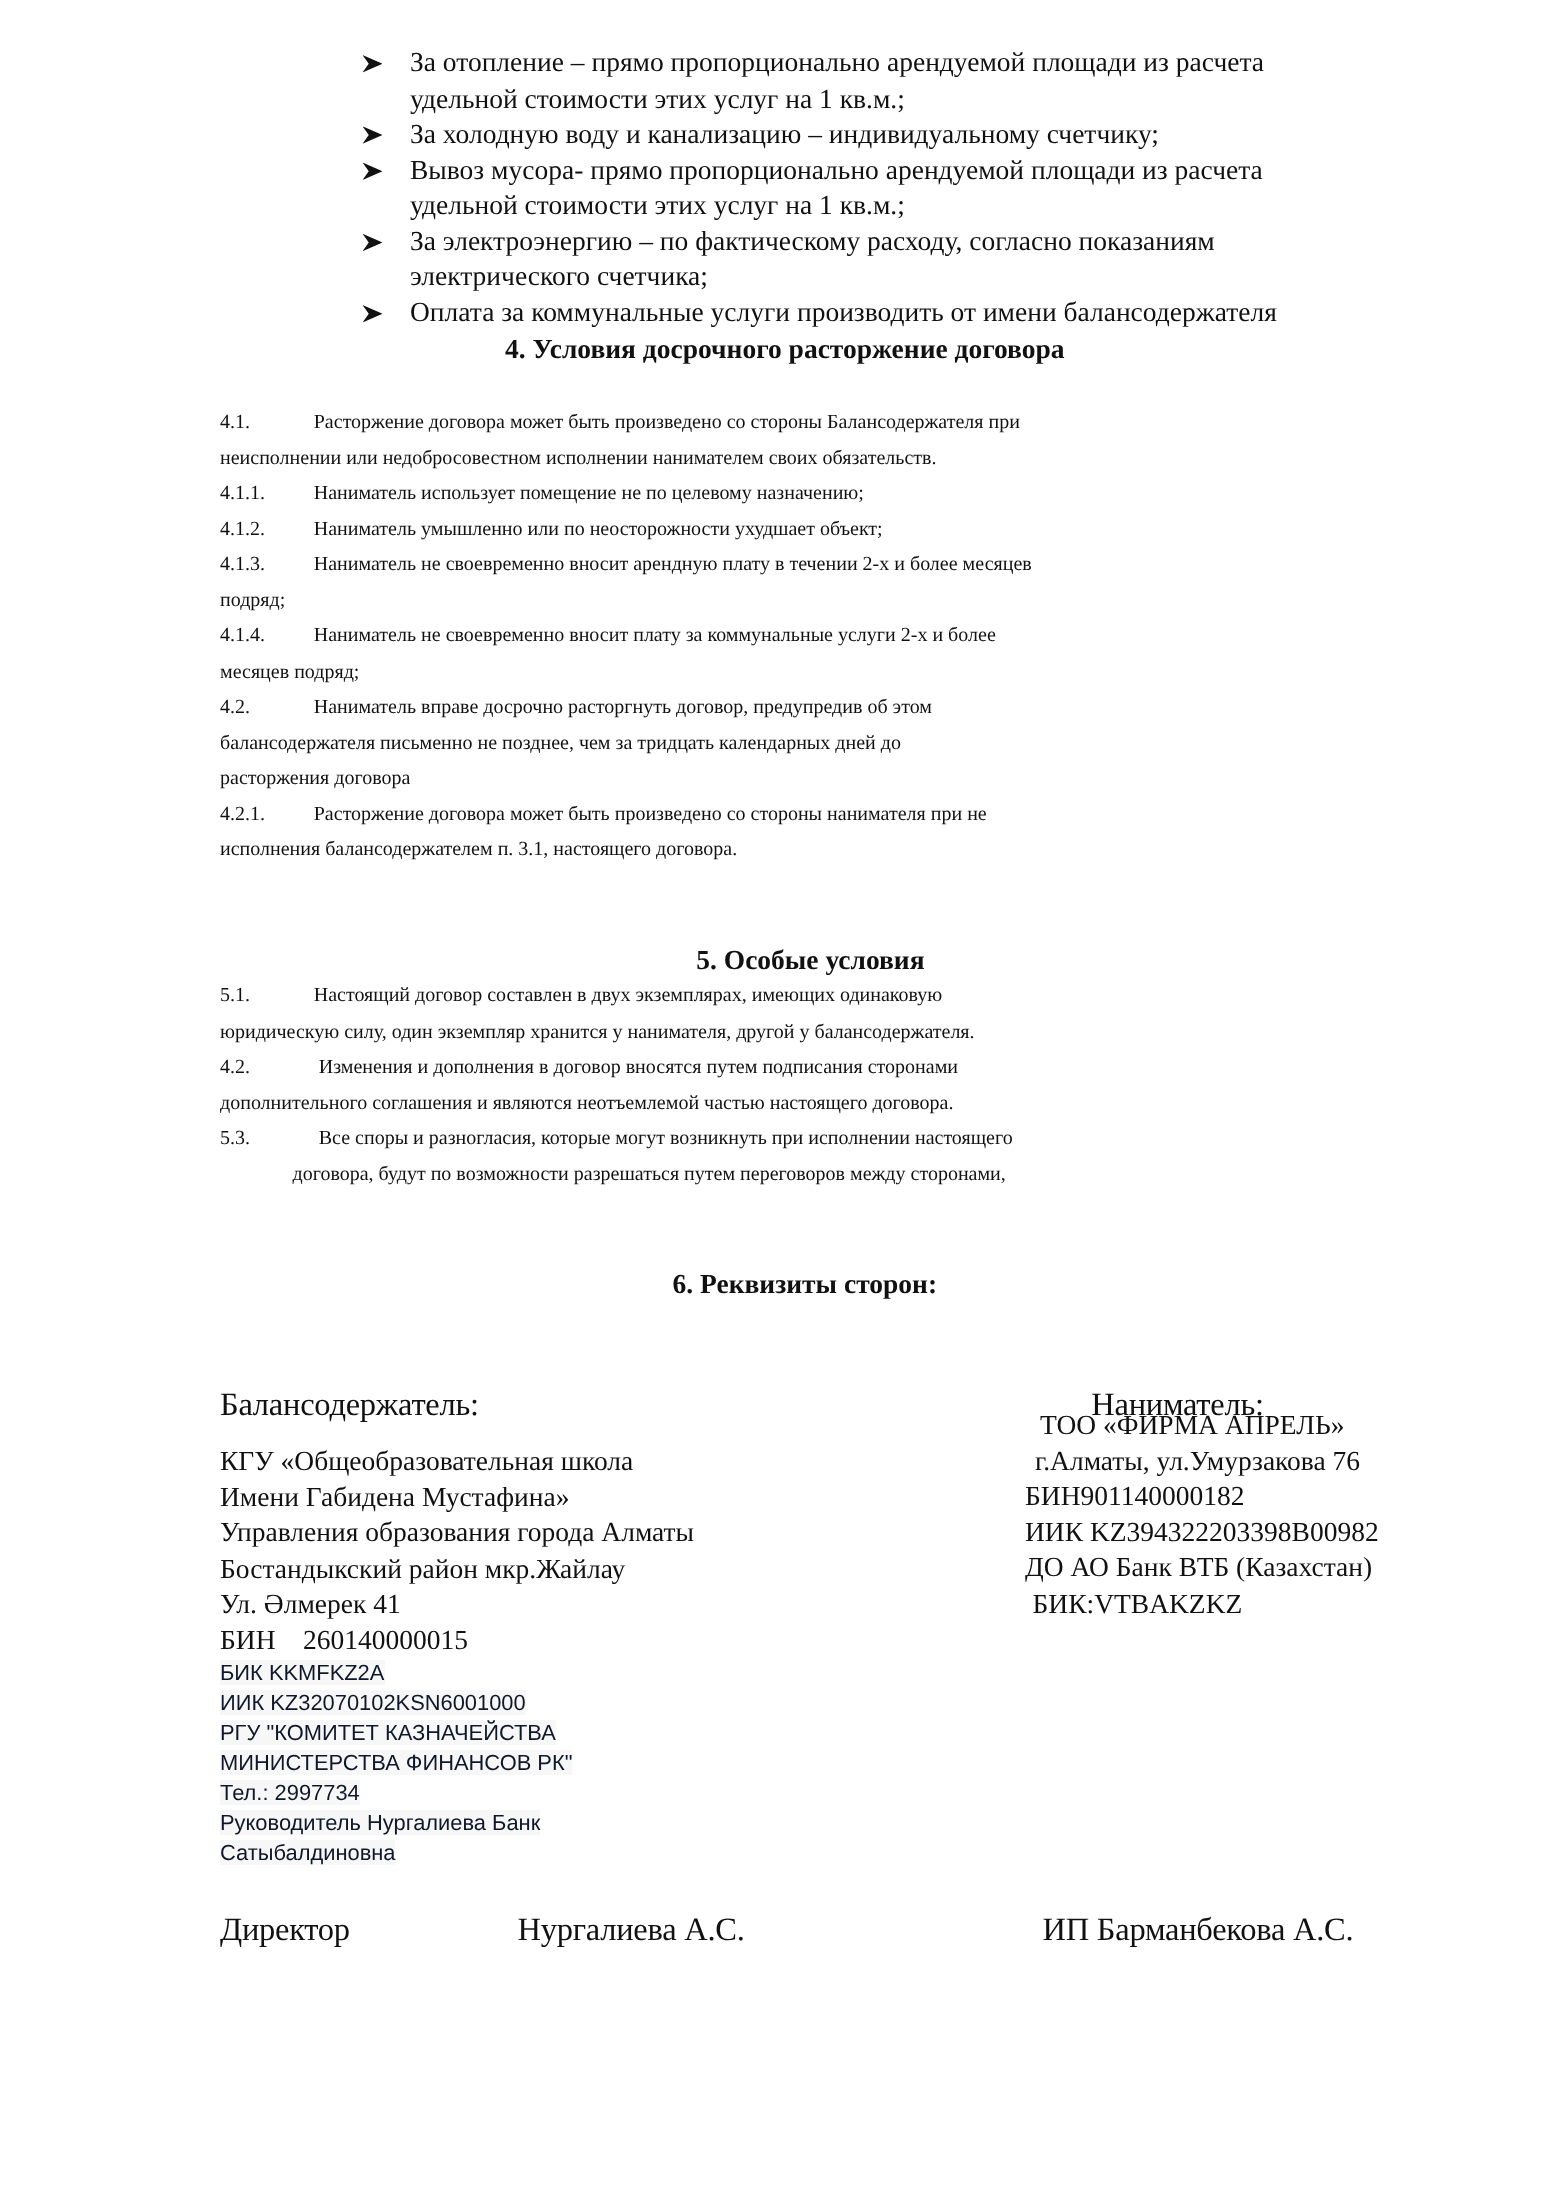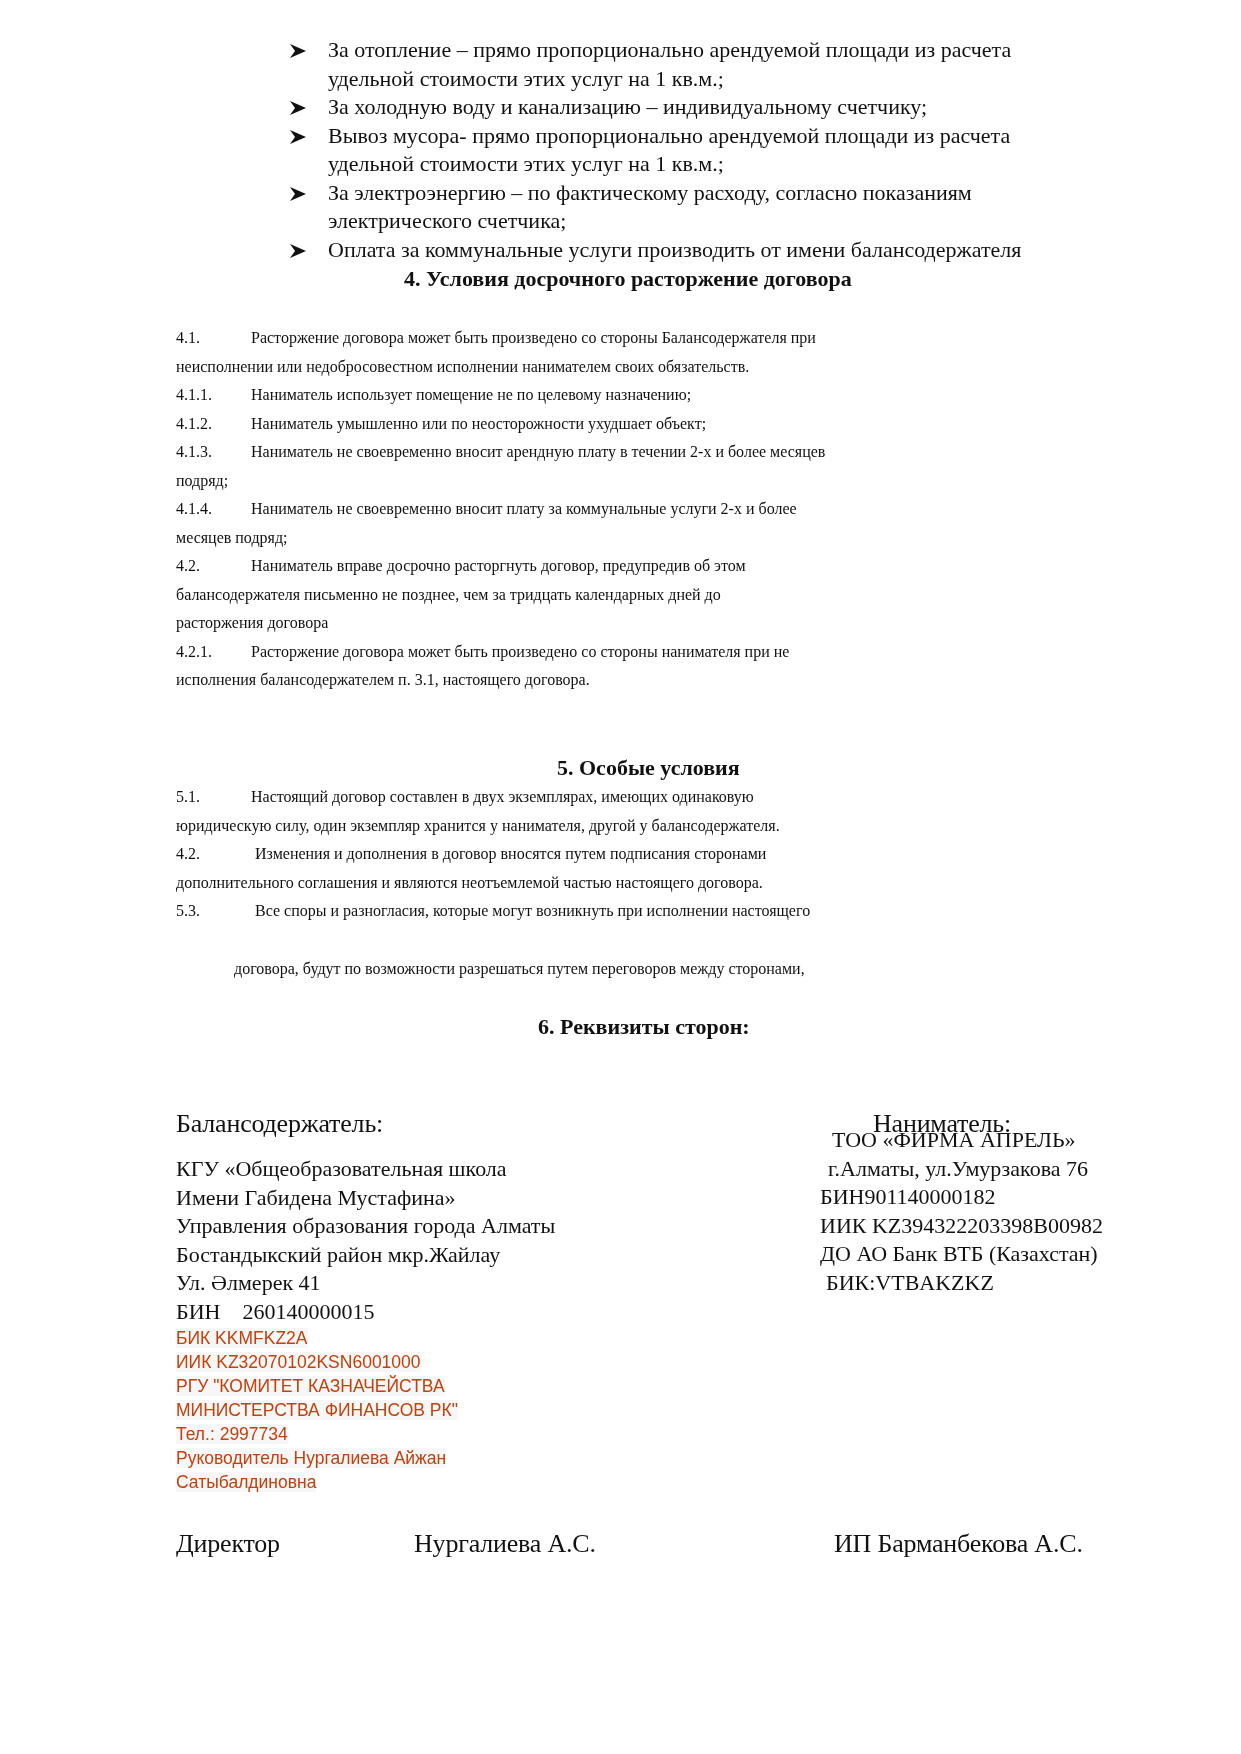--- a/index.html
+++ b/index.html
@@ -6,22 +6,22 @@
   body { width: 1241px; height: 1754px; position: relative; overflow: hidden;
          font-family: "Liberation Serif", serif; color: #111; }
   .abs { position: absolute; white-space: nowrap; }
   .t { font-size: 26px; line-height: 28px; letter-spacing: -0.2px; margin-top: 12px; }
   .bullet-list { position: absolute; left: 290px; top: 36px; width: 880px; }
   .bullet { position: relative; padding-left: 38px; font-size: 22px; line-height: 28.5px; }
   .bullet .mark { position: absolute; left: 0; top: 8px; width: 16px; height: 14px; }
   .h { font-weight: bold; font-size: 22px; }
   .body-block { position: absolute; left: 176px; width: 990px; font-size: 16px; line-height: 28.5px; }
   .num { display: inline-block; width: 75px; }
-  .indent { padding-left: 58px; margin-top: 29px; }
-  .ar { font-family: "Liberation Sans", sans-serif; font-size: 17.5px; line-height: 24px; color: #c2410c; }
+  .indent { padding-left: 58px; }
+  .ar { font-family: "Liberation Sans", sans-serif; font-size: 17.5px; line-height: 24px; color: #0f172a; }
   .ar span { background: #f7f7f7; }
   .col-left { position: absolute; left: 176px; top: 1155px; font-size: 22px; line-height: 28.5px; }
   .col-right { position: absolute; left: 820px; top: 1126px; font-size: 22px; line-height: 28.5px; }
 </style>
 </head>
 <body>
 
 <div class="bullet-list">
   <div class="bullet">
     <svg class="mark" viewBox="0 0 16 14">
@@ -118,21 +118,21 @@
   <div>Управления образования города Алматы</div>
   <div>Бостандыкский район мкр.Жайлау</div>
   <div>Ул. Әлмерек 41</div>
   <div style="white-space:pre">БИН    260140000015</div>
   <div class="ar">
     <div><span>БИК KKMFKZ2A</span></div>
     <div><span>ИИК KZ32070102KSN6001000</span></div>
     <div><span>РГУ "КОМИТЕТ КАЗНАЧЕЙСТВА</span></div>
     <div><span>МИНИСТЕРСТВА ФИНАНСОВ РК"</span></div>
     <div><span>Тел.: 2997734</span></div>
-    <div><span>Руководитель Нургалиева Айжан</span></div>
+    <div><span>Руководитель Нургалиева Банк</span></div>
     <div><span>Сатыбалдиновна</span></div>
   </div>
 </div>
 
 <div class="col-right">
   <div style="padding-left:12px">ТОО «ФИРМА АПРЕЛЬ»</div>
   <div style="padding-left:8px">г.Алматы, ул.Умурзакова 76</div>
   <div>БИН901140000182</div>
   <div>ИИК KZ394322203398B00982</div>
   <div>ДО АО Банк ВТБ (Казахстан)</div>

